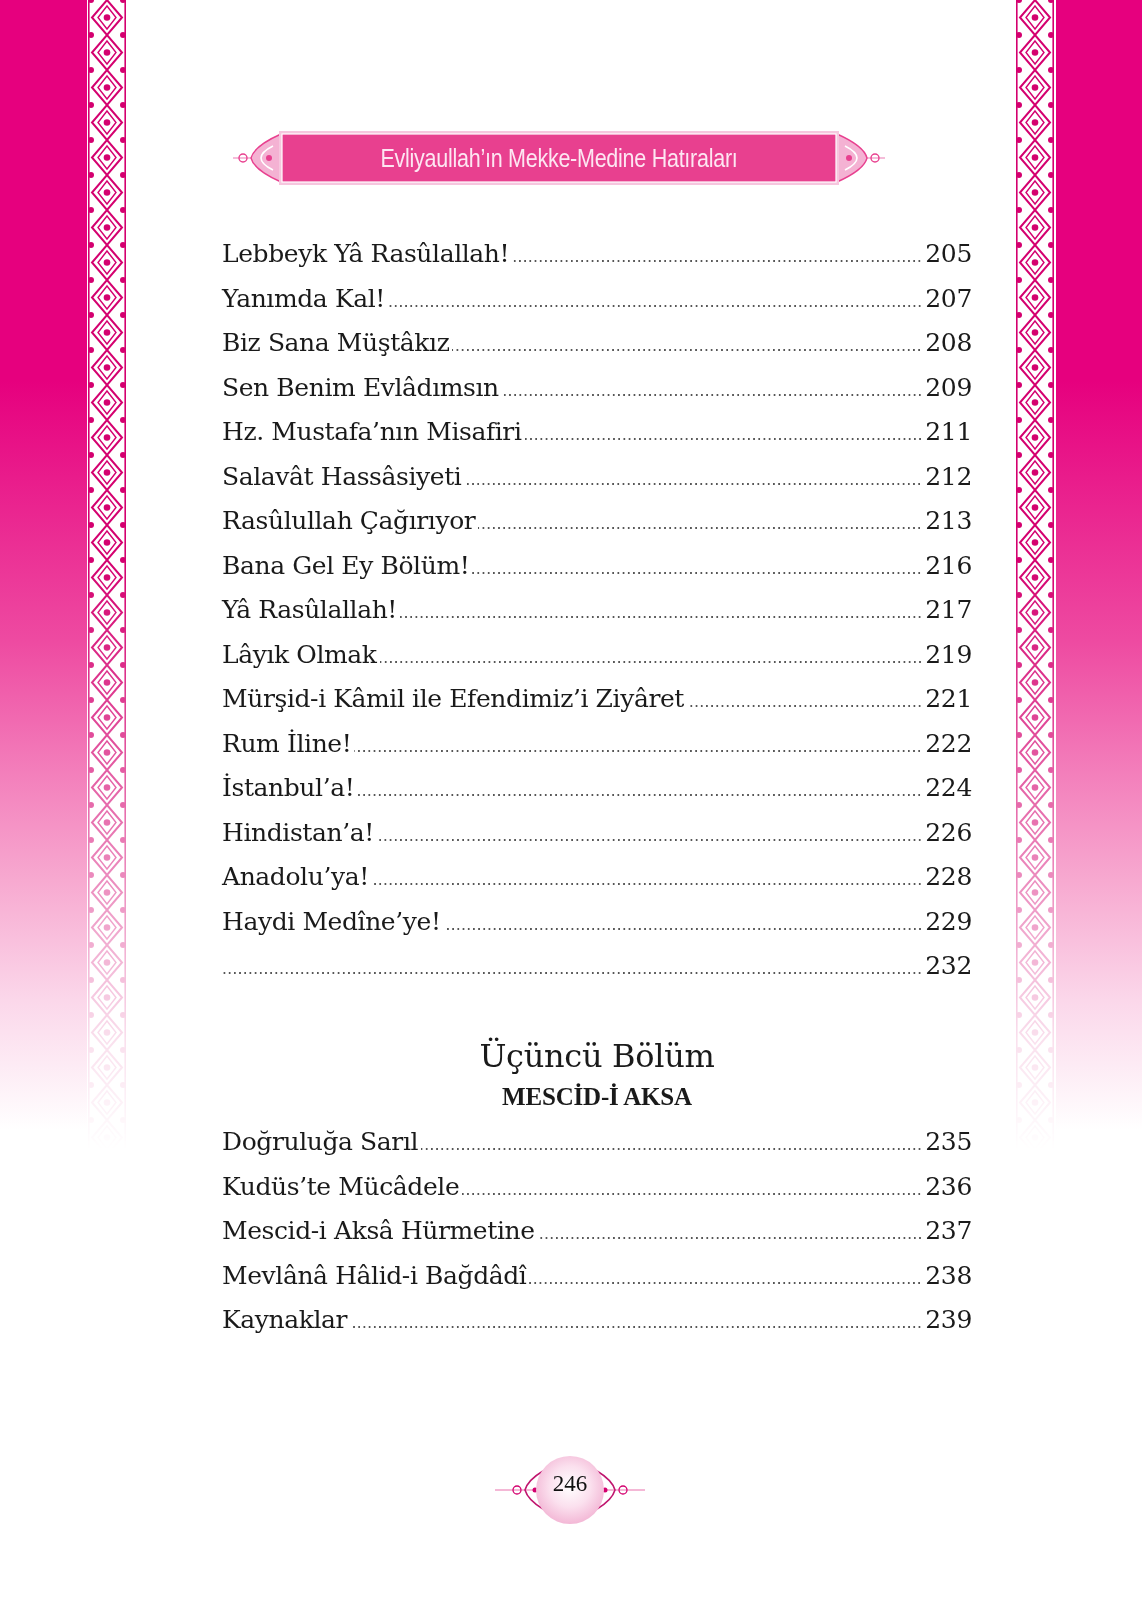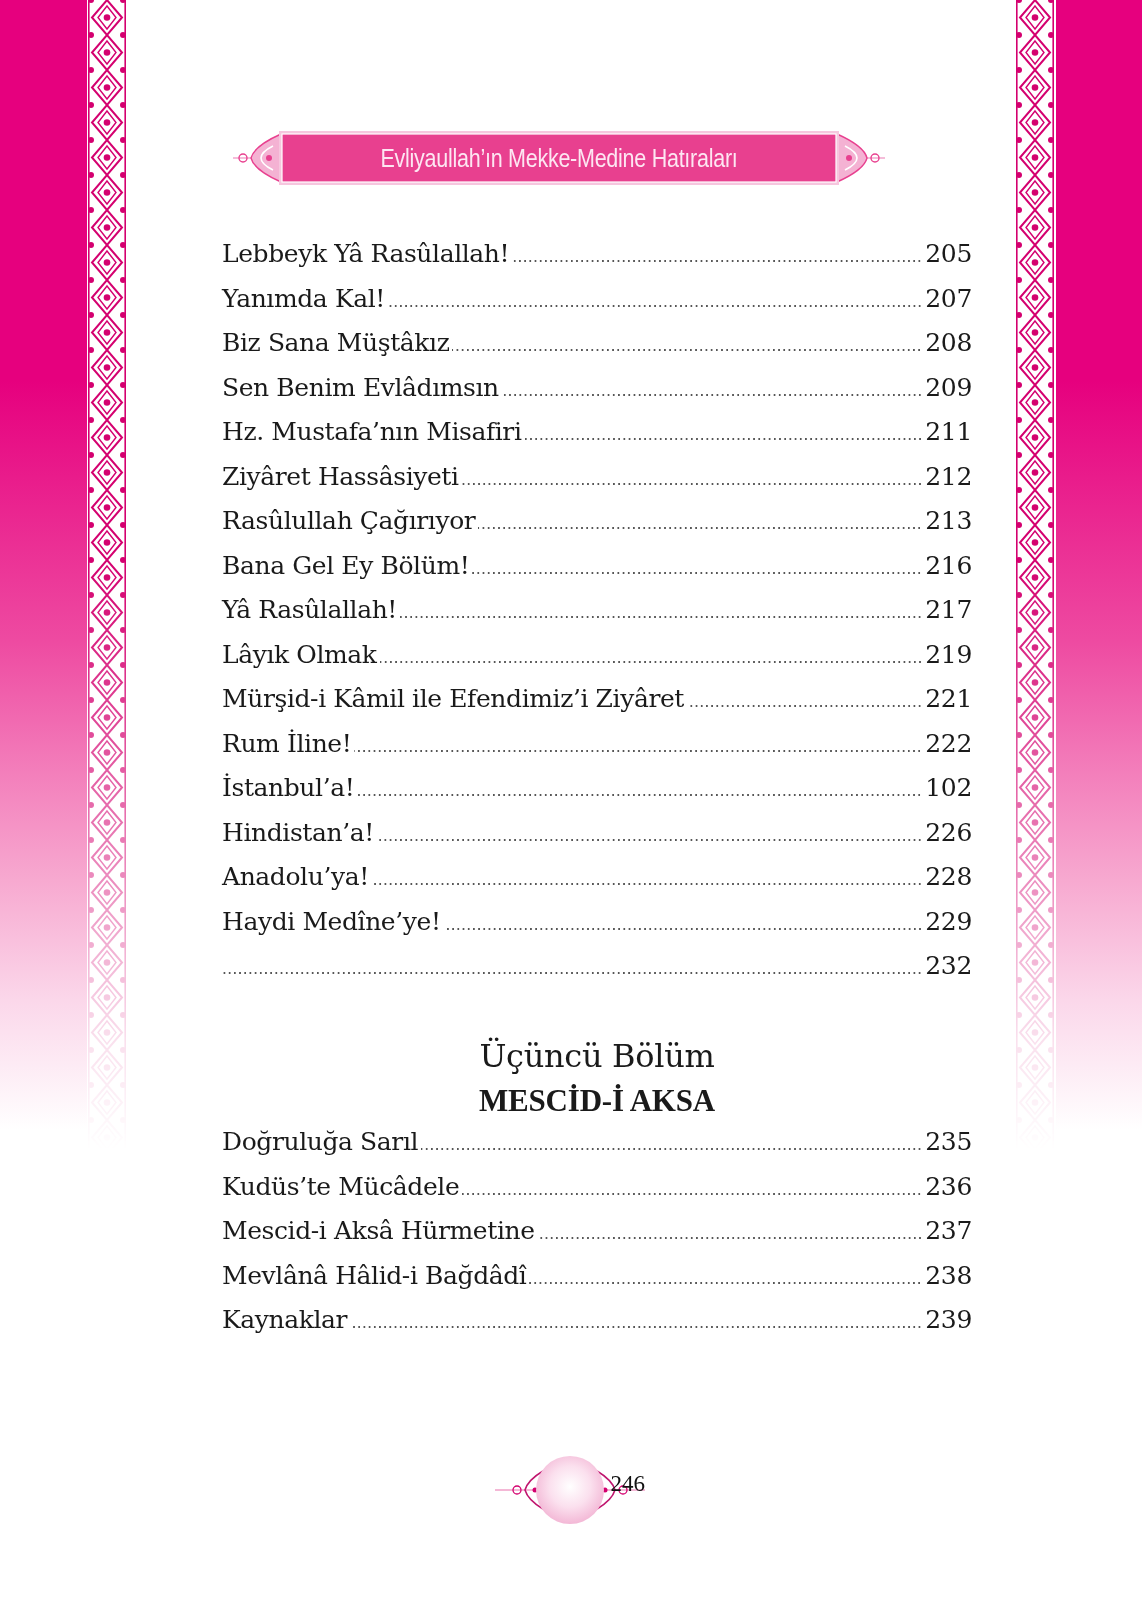--- a/index.html
+++ b/index.html
@@ -54,31 +54,31 @@
     background-size:5.2px 3px; background-repeat:repeat-x; background-position:right center;
   }
   .toc-page { white-space:nowrap; padding-left:3px; letter-spacing:-0.3px; }
 
   .section-label {
     position:absolute; left:222px; width:750px; text-align:center;
     font-size:32px; letter-spacing:-0.3px;
   }
   .section-title {
     position:absolute; left:222px; width:750px; text-align:center;
-    font-size:31px; font-weight:bold; letter-spacing:-0.2px;
+    font-size:25px; font-weight:bold; letter-spacing:-0.2px;
     font-family:"Liberation Serif", serif;
   }
 
   
   .footer {
     position:absolute; left:495px; top:1455px; width:150px; height:70px;
   }
   .footer svg { position:absolute; left:0; top:0; }
   .footer-num {
-    position:absolute; left:0; width:150px; top:16px; text-align:right;
+    position:absolute; left:0; width:150px; top:16px; text-align:center;
     font-size:23px; font-family:"Liberation Serif", serif; color:#111;
   }
 </style>
 </head>
 <body>
 
 <div class="side-band left"></div>
 <div class="side-band right"></div>
 
 <div class="border-strip left">
@@ -161,21 +161,21 @@
     <span class="toc-title">Sen Benim Evlâdımsın</span>
     <span class="toc-dots"></span>
     <span class="toc-page">209</span>
   </div>
   <div class="toc-row" style="top:414px">
     <span class="toc-title">Hz. Mustafa’nın Misafiri</span>
     <span class="toc-dots"></span>
     <span class="toc-page">211</span>
   </div>
   <div class="toc-row" style="top:458.5px">
-    <span class="toc-title">Ziyâret Hassâsiyeti</span>
+    <span class="toc-title">Salavât Hassâsiyeti</span>
     <span class="toc-dots"></span>
     <span class="toc-page">212</span>
   </div>
   <div class="toc-row" style="top:503px">
     <span class="toc-title">Rasûlullah Çağırıyor</span>
     <span class="toc-dots"></span>
     <span class="toc-page">213</span>
   </div>
   <div class="toc-row" style="top:547.5px">
     <span class="toc-title">Bana Gel Ey Bölüm!</span>
@@ -198,21 +198,21 @@
     <span class="toc-page">221</span>
   </div>
   <div class="toc-row" style="top:725.5px">
     <span class="toc-title">Rum İline!</span>
     <span class="toc-dots"></span>
     <span class="toc-page">222</span>
   </div>
   <div class="toc-row" style="top:770px">
     <span class="toc-title">İstanbul’a!</span>
     <span class="toc-dots"></span>
-    <span class="toc-page">102</span>
+    <span class="toc-page">224</span>
   </div>
   <div class="toc-row" style="top:814.5px">
     <span class="toc-title">Hindistan’a!</span>
     <span class="toc-dots"></span>
     <span class="toc-page">226</span>
   </div>
   <div class="toc-row" style="top:859px">
     <span class="toc-title">Anadolu’ya!</span>
     <span class="toc-dots"></span>
     <span class="toc-page">228</span>

